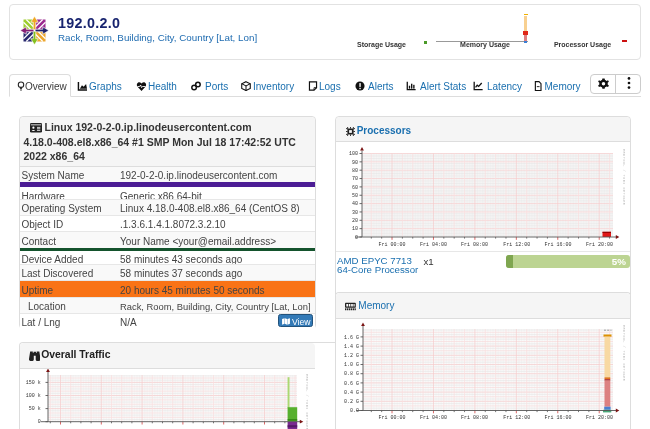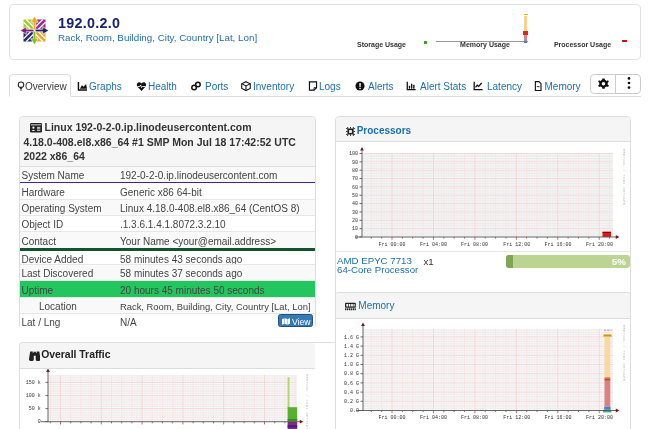--- a/index.html
+++ b/index.html
@@ -122,21 +122,21 @@
         <rect x="7" y="3.9" width="3.3" height="0.8" fill="#fff"></rect>
         <rect x="7" y="5.4" width="3.3" height="0.8" fill="#fff"></rect>
         <rect x="7" y="6.9" width="3.3" height="0.8" fill="#fff"></rect>
       </svg>
 <div style="position:absolute;left:3.5px;top:2.6px;width:285px;font-size:10.5px;font-weight:bold;color:#333;line-height:14.9px"><span style="display:inline-block;width:21px"></span>Linux 192-0-2-0.ip.linodeusercontent.com<br>4.18.0-408.el8.x86_64 #1 SMP Mon Jul 18 17:42:52 UTC<br>2022 x86_64</div>
 </div>
 <div style="position:absolute;left:0;top:49.00px;width:295px;height:16.35px;background:#f9f9f9;border-top:1px solid #dddddd;box-sizing:border-box">
 <div style="position:absolute;left:1.5px;top:3.2px;font-size:10px;color:#444;white-space:nowrap">System Name</div>
 <div style="position:absolute;left:100px;top:3.2px;font-size:10px;color:#444;white-space:nowrap">192-0-2-0.ip.linodeusercontent.com</div>
     </div>
-    <div style="position:absolute;left:0;top:65.35px;width:295px;height:16.35px;background:#ffffff;border-top:1px solid #4c1d95;box-sizing:border-box">
+    <div style="position:absolute;left:0;top:65.35px;width:295px;height:16.35px;background:#ffffff;border-top:5px solid #4c1d95;box-sizing:border-box">
 <div style="position:absolute;left:1.5px;top:3.2px;font-size:10px;color:#444;white-space:nowrap">Hardware</div>
 <div style="position:absolute;left:100px;top:3.2px;font-size:10px;color:#444;white-space:nowrap">Generic x86 64-bit</div>
     </div>
     <div style="position:absolute;left:0;top:81.70px;width:295px;height:16.35px;background:#f9f9f9;border-top:1px solid #e7e7e7;box-sizing:border-box">
 <div style="position:absolute;left:1.5px;top:3.2px;font-size:10px;color:#444;white-space:nowrap">Operating System</div>
 <div style="position:absolute;left:100px;top:3.2px;font-size:10px;color:#444;white-space:nowrap">Linux 4.18.0-408.el8.x86_64 (CentOS 8)</div>
     </div>
     <div style="position:absolute;left:0;top:98.05px;width:295px;height:16.35px;background:#ffffff;border-top:1px solid #e7e7e7;box-sizing:border-box">
 <div style="position:absolute;left:1.5px;top:3.2px;font-size:10px;color:#444;white-space:nowrap">Object ID</div>
 <div style="position:absolute;left:100px;top:3.2px;font-size:10px;color:#444;white-space:nowrap">.1.3.6.1.4.1.8072.3.2.10</div>
@@ -146,26 +146,26 @@
 <div style="position:absolute;left:100px;top:3.2px;font-size:10px;color:#444;white-space:nowrap">Your Name &lt;your@email.address&gt;</div>
     </div>
     <div style="position:absolute;left:0;top:130.75px;width:295px;height:16.35px;background:#ffffff;border-top:3px solid #14532d;box-sizing:border-box">
 <div style="position:absolute;left:1.5px;top:3.2px;font-size:10px;color:#444;white-space:nowrap">Device Added</div>
 <div style="position:absolute;left:100px;top:3.2px;font-size:10px;color:#444;white-space:nowrap">58 minutes 43 seconds ago</div>
     </div>
     <div style="position:absolute;left:0;top:147.10px;width:295px;height:16.35px;background:#f9f9f9;border-top:1px solid #e7e7e7;box-sizing:border-box">
 <div style="position:absolute;left:1.5px;top:3.2px;font-size:10px;color:#444;white-space:nowrap">Last Discovered</div>
 <div style="position:absolute;left:100px;top:3.2px;font-size:10px;color:#444;white-space:nowrap">58 minutes 37 seconds ago</div>
     </div>
-    <div style="position:absolute;left:0;top:163.45px;width:295px;height:16.35px;background:#22c55e;border-top:1px solid #e7e7e7;box-sizing:border-box">
+    <div style="position:absolute;left:0;top:163.45px;width:295px;height:16.35px;background:#f97316;border-top:1px solid #e7e7e7;box-sizing:border-box">
 <div style="position:absolute;left:1.5px;top:3.2px;font-size:10px;color:#444;white-space:nowrap">Uptime</div>
 <div style="position:absolute;left:100px;top:3.2px;font-size:10px;color:#444;white-space:nowrap">20 hours 45 minutes 50 seconds</div>
     </div>
     <div style="position:absolute;left:0;top:179.80px;width:295px;height:16.35px;background:#f9f9f9;border-top:1px solid #e7e7e7;box-sizing:border-box">
-<div style="position:absolute;left:19px;top:3.2px;font-size:10px;color:#444;white-space:nowrap">Location</div>
+<div style="position:absolute;left:8px;top:3.2px;font-size:10px;color:#444;white-space:nowrap">Location</div>
 <div style="position:absolute;left:100px;top:3.2px;font-size:9.4px;color:#444;white-space:nowrap">Rack, Room, Building, City, Country [Lat, Lon]</div>
     </div>
     <div style="position:absolute;left:0;top:196.15px;width:295px;height:16.35px;background:#ffffff;border-top:1px solid #e7e7e7;box-sizing:border-box">
 <div style="position:absolute;left:1.5px;top:3.2px;font-size:10px;color:#444;white-space:nowrap">Lat / Lng</div>
 <div style="position:absolute;left:100px;top:3.2px;font-size:10px;color:#444;white-space:nowrap">N/A</div>
     </div>
 <div style="position:absolute;left:258px;top:196.5px;width:35px;height:13px;background:#337ab7;border:1px solid #22527b;border-radius:2.5px;box-sizing:border-box">
 <svg width="8" height="7" viewBox="0 0 9 8" style="position:absolute;left:3px;top:3px">
         <path d="M0 1.2 L2.8 0.2 V6.6 L0 7.6 Z M3.2 0.2 L5.8 1.2 V7.6 L3.2 6.6 Z M6.2 1.2 L9 0.2 V6.6 L6.2 7.6 Z" fill="#fff"></path>
       </svg>

